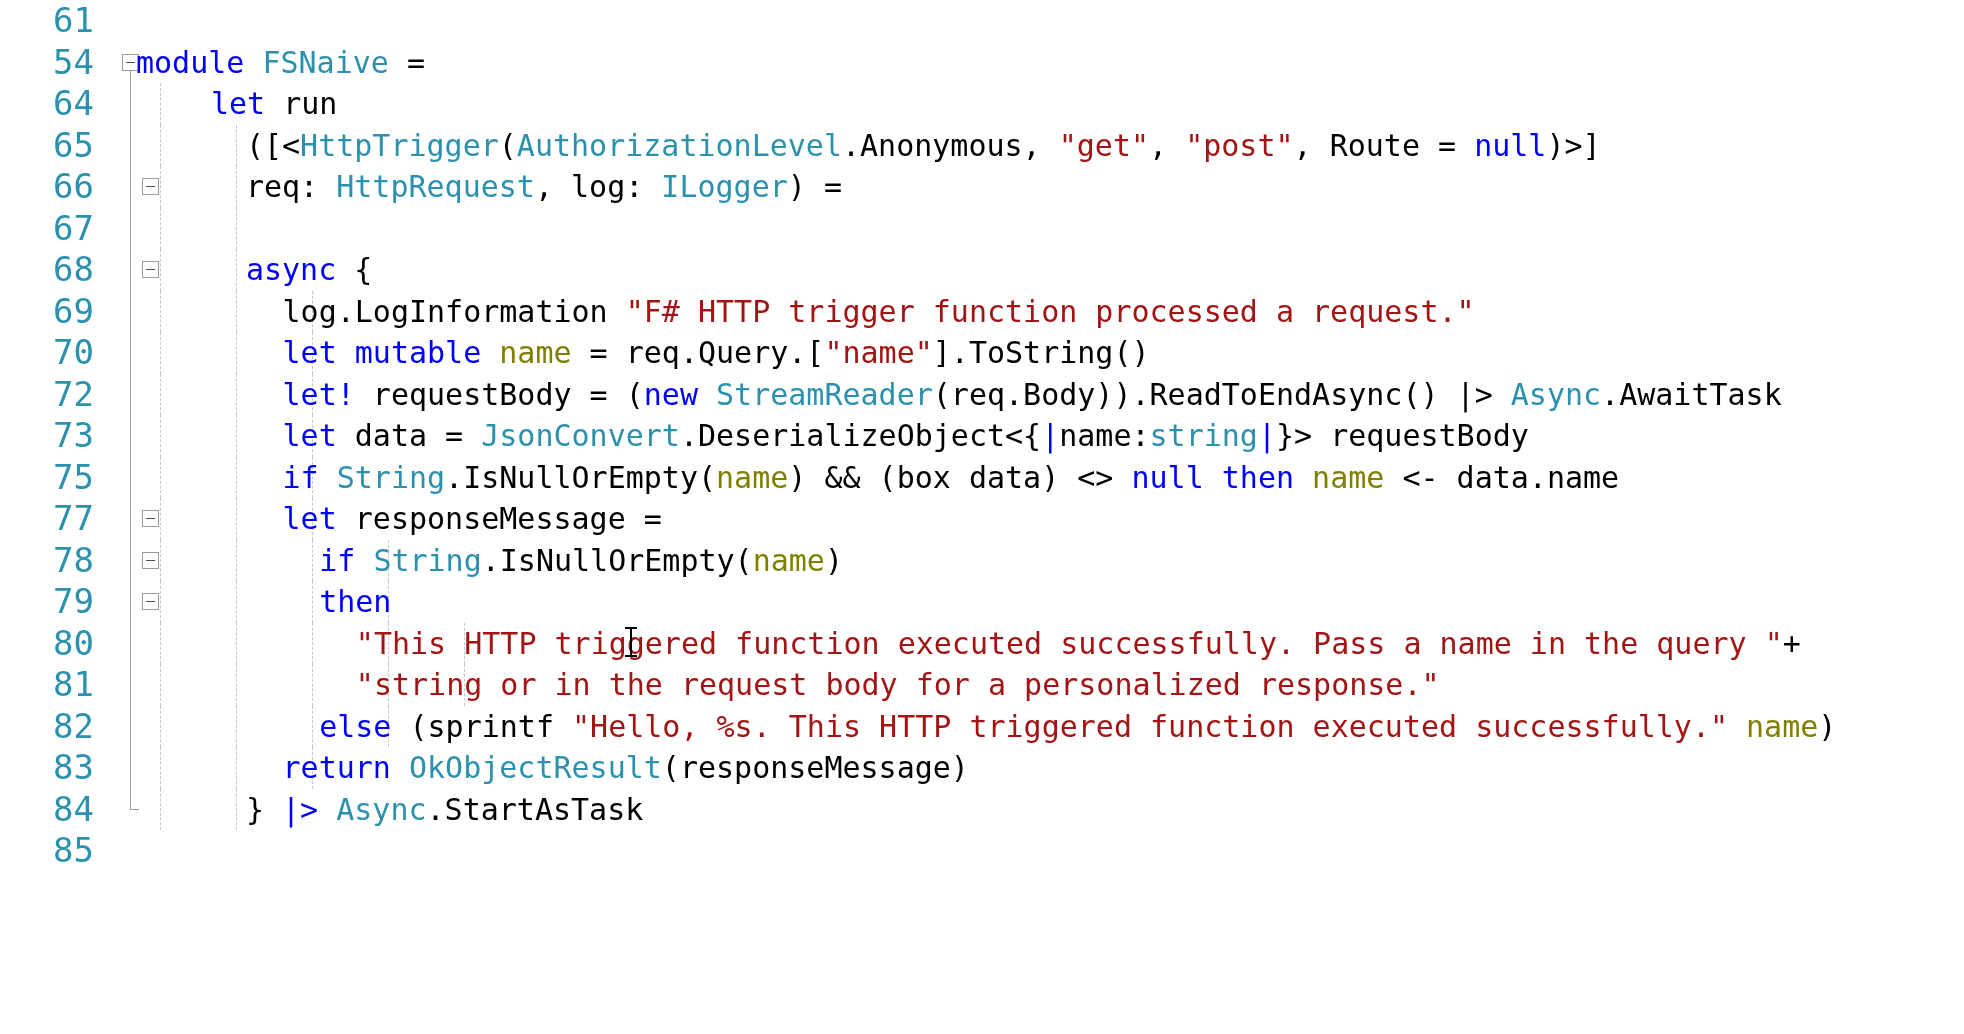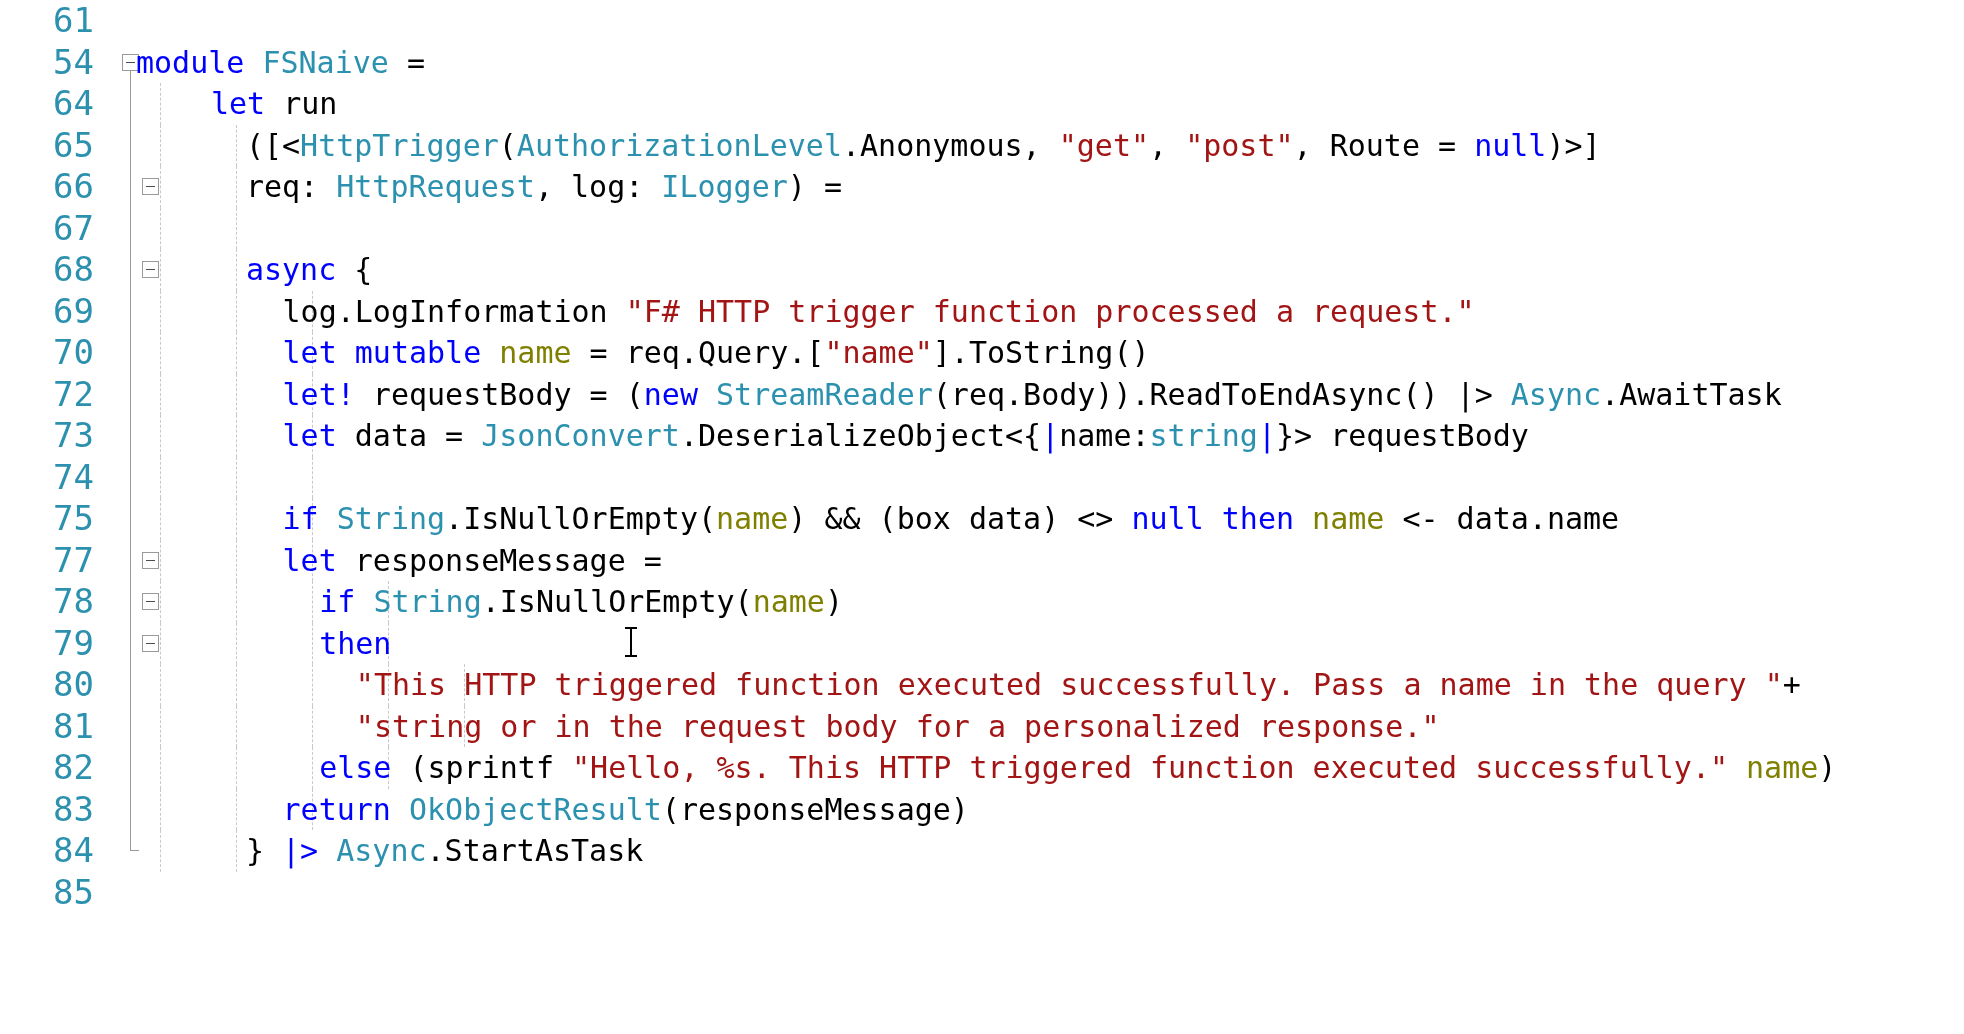--- a/index.html
+++ b/index.html
@@ -66,21 +66,20 @@
     <div class="line"><div class="gutter-num">54</div><div class="fold-col" style="left: 122px;"><div class="fold-box"></div><div class="fold-line half-bot"></div></div><div class="code" style="left: 136px;"><span class="kw">module </span><span class="type">FSNaive </span><span class="op">=</span></div></div>
     <div class="line"><div class="gutter-num">64</div><div class="fold-col" style="left: 122px;"><div class="fold-line"></div></div><div class="guide" style="left: 160px;"></div><div class="code" style="left: 211px;"><span class="kw">let </span><span class="op">run</span></div></div>
     <div class="line"><div class="gutter-num">65</div><div class="fold-col" style="left: 122px;"><div class="fold-line"></div></div><div class="guide" style="left: 160px;"></div><div class="guide" style="left: 236px;"></div><div class="code" style="left: 245.92px;"><span class="op">([&lt;</span><span class="type">HttpTrigger</span><span class="op">(</span><span class="type">AuthorizationLevel</span><span class="op">.Anonymous, </span><span class="str">"get"</span><span class="op">, </span><span class="str">"post"</span><span class="op">, Route = </span><span class="kw">null</span><span class="op">)&gt;]</span></div></div>
     <div class="line"><div class="gutter-num">66</div><div class="fold-col" style="left: 122px;"><div class="fold-line"></div></div><div class="fold-col" style="left: 142px;"><div class="fold-box"></div></div><div class="guide" style="left: 160px;"></div><div class="guide" style="left: 236px;"></div><div class="code" style="left: 245.92px;"><span class="op">req: </span><span class="type">HttpRequest</span><span class="op">, log: </span><span class="type">ILogger</span><span class="op">) =</span></div></div>
     <div class="line"><div class="gutter-num">67</div><div class="fold-col" style="left: 122px;"><div class="fold-line"></div></div><div class="guide" style="left: 160px;"></div><div class="guide" style="left: 236px;"></div><div class="code" style="left: 136px;"></div></div>
     <div class="line"><div class="gutter-num">68</div><div class="fold-col" style="left: 122px;"><div class="fold-line"></div></div><div class="fold-col" style="left: 142px;"><div class="fold-box"></div></div><div class="guide" style="left: 160px;"></div><div class="guide" style="left: 236px;"></div><div class="code" style="left: 245.92px;"><span class="kw">async </span><span class="op">{</span></div></div>
     <div class="line"><div class="gutter-num">69</div><div class="fold-col" style="left: 122px;"><div class="fold-line"></div></div><div class="guide" style="left: 160px;"></div><div class="guide" style="left: 236px;"></div><div class="guide" style="left: 312px;"></div><div class="code" style="left: 282.56px;"><span class="op">log.LogInformation </span><span class="str">"F# HTTP trigger function processed a request."</span></div></div>
     <div class="line"><div class="gutter-num">70</div><div class="fold-col" style="left: 122px;"><div class="fold-line"></div></div><div class="guide" style="left: 160px;"></div><div class="guide" style="left: 236px;"></div><div class="guide" style="left: 312px;"></div><div class="code" style="left: 282.56px;"><span class="kw">let </span><span class="kw">mutable </span><span class="mut">name</span><span class="op"> = req.Query.[</span><span class="str">"name"</span><span class="op">].ToString()</span></div></div>
     <div class="line"><div class="gutter-num">72</div><div class="fold-col" style="left: 122px;"><div class="fold-line"></div></div><div class="guide" style="left: 160px;"></div><div class="guide" style="left: 236px;"></div><div class="guide" style="left: 312px;"></div><div class="code" style="left: 282.56px;"><span class="kw">let! </span><span class="op">requestBody = (</span><span class="kw">new </span><span class="type">StreamReader</span><span class="op">(req.Body)).ReadToEndAsync() |&gt; </span><span class="type">Async</span><span class="op">.AwaitTask</span></div></div>
     <div class="line"><div class="gutter-num">73</div><div class="fold-col" style="left: 122px;"><div class="fold-line"></div></div><div class="guide" style="left: 160px;"></div><div class="guide" style="left: 236px;"></div><div class="guide" style="left: 312px;"></div><div class="code" style="left: 282.56px;"><span class="kw">let </span><span class="op">data = </span><span class="type">JsonConvert</span><span class="op">.DeserializeObject&lt;{</span><span class="kw">|</span><span class="op">name:</span><span class="type">string</span><span class="kw">|</span><span class="op">}&gt; requestBody</span></div></div>
-    <div class="line"><div class="gutter-num">74</div><div class="fold-col" style="left: 122px;"><div class="fold-line"></div></div><div class="guide" style="left: 160px;"></div><div class="guide" style="left: 236px;"></div><div class="guide" style="left: 312px;"></div><div class="code" style="left: 136px;"></div></div>
     <div class="line"><div class="gutter-num">75</div><div class="fold-col" style="left: 122px;"><div class="fold-line"></div></div><div class="guide" style="left: 160px;"></div><div class="guide" style="left: 236px;"></div><div class="guide" style="left: 312px;"></div><div class="code" style="left: 282.56px;"><span class="kw">if </span><span class="type">String</span><span class="op">.IsNullOrEmpty(</span><span class="mut">name</span><span class="op">) &amp;&amp; (box data) &lt;&gt; </span><span class="kw">null </span><span class="kw">then </span><span class="mut">name</span><span class="op"> &lt;- data.name</span></div></div>
     <div class="line"><div class="gutter-num">77</div><div class="fold-col" style="left: 122px;"><div class="fold-line"></div></div><div class="fold-col" style="left: 142px;"><div class="fold-box"></div></div><div class="guide" style="left: 160px;"></div><div class="guide" style="left: 236px;"></div><div class="guide" style="left: 312px;"></div><div class="code" style="left: 282.56px;"><span class="kw">let </span><span class="op">responseMessage =</span></div></div>
     <div class="line"><div class="gutter-num">78</div><div class="fold-col" style="left: 122px;"><div class="fold-line"></div></div><div class="fold-col" style="left: 142px;"><div class="fold-box"></div></div><div class="guide" style="left: 160px;"></div><div class="guide" style="left: 236px;"></div><div class="guide" style="left: 312px;"></div><div class="guide" style="left: 388px;"></div><div class="code" style="left: 319.2px;"><span class="kw">if </span><span class="type">String</span><span class="op">.IsNullOrEmpty(</span><span class="mut">name</span><span class="op">)</span></div></div>
     <div class="line"><div class="gutter-num">79</div><div class="fold-col" style="left: 122px;"><div class="fold-line"></div></div><div class="fold-col" style="left: 142px;"><div class="fold-box"></div></div><div class="guide" style="left: 160px;"></div><div class="guide" style="left: 236px;"></div><div class="guide" style="left: 312px;"></div><div class="guide" style="left: 388px;"></div><div class="code" style="left: 319.2px;"><span class="kw">then</span></div></div>
     <div class="line"><div class="gutter-num">80</div><div class="fold-col" style="left: 122px;"><div class="fold-line"></div></div><div class="guide" style="left: 160px;"></div><div class="guide" style="left: 236px;"></div><div class="guide" style="left: 312px;"></div><div class="guide" style="left: 388px;"></div><div class="guide" style="left: 464px;"></div><div class="code" style="left: 355.84px;"><span class="str">"This HTTP triggered function executed successfully. Pass a name in the query "</span><span class="op">+</span></div></div>
     <div class="line"><div class="gutter-num">81</div><div class="fold-col" style="left: 122px;"><div class="fold-line"></div></div><div class="guide" style="left: 160px;"></div><div class="guide" style="left: 236px;"></div><div class="guide" style="left: 312px;"></div><div class="guide" style="left: 388px;"></div><div class="guide" style="left: 464px;"></div><div class="code" style="left: 355.84px;"><span class="str">"string or in the request body for a personalized response."</span></div></div>
     <div class="line"><div class="gutter-num">82</div><div class="fold-col" style="left: 122px;"><div class="fold-line"></div></div><div class="guide" style="left: 160px;"></div><div class="guide" style="left: 236px;"></div><div class="guide" style="left: 312px;"></div><div class="guide" style="left: 388px;"></div><div class="code" style="left: 319.2px;"><span class="kw">else </span><span class="op">(sprintf </span><span class="str">"Hello, %s. This HTTP triggered function executed successfully."</span><span class="op"> </span><span class="mut">name</span><span class="op">)</span></div></div>
     <div class="line"><div class="gutter-num">83</div><div class="fold-col" style="left: 122px;"><div class="fold-line"></div></div><div class="guide" style="left: 160px;"></div><div class="guide" style="left: 236px;"></div><div class="guide" style="left: 312px;"></div><div class="code" style="left: 282.56px;"><span class="kw">return </span><span class="type">OkObjectResult</span><span class="op">(responseMessage)</span></div></div>
     <div class="line"><div class="gutter-num">84</div><div class="fold-col" style="left: 122px;"><div class="fold-end"></div></div><div class="guide" style="left: 160px;"></div><div class="guide" style="left: 236px;"></div><div class="code" style="left: 245.92px;"><span class="op">} </span><span class="kw">|&gt;</span><span class="op"> </span><span class="type">Async</span><span class="op">.StartAsTask</span></div></div>
     <div class="line"><div class="gutter-num">85</div><div class="code" style="left: 136px;"></div></div>

